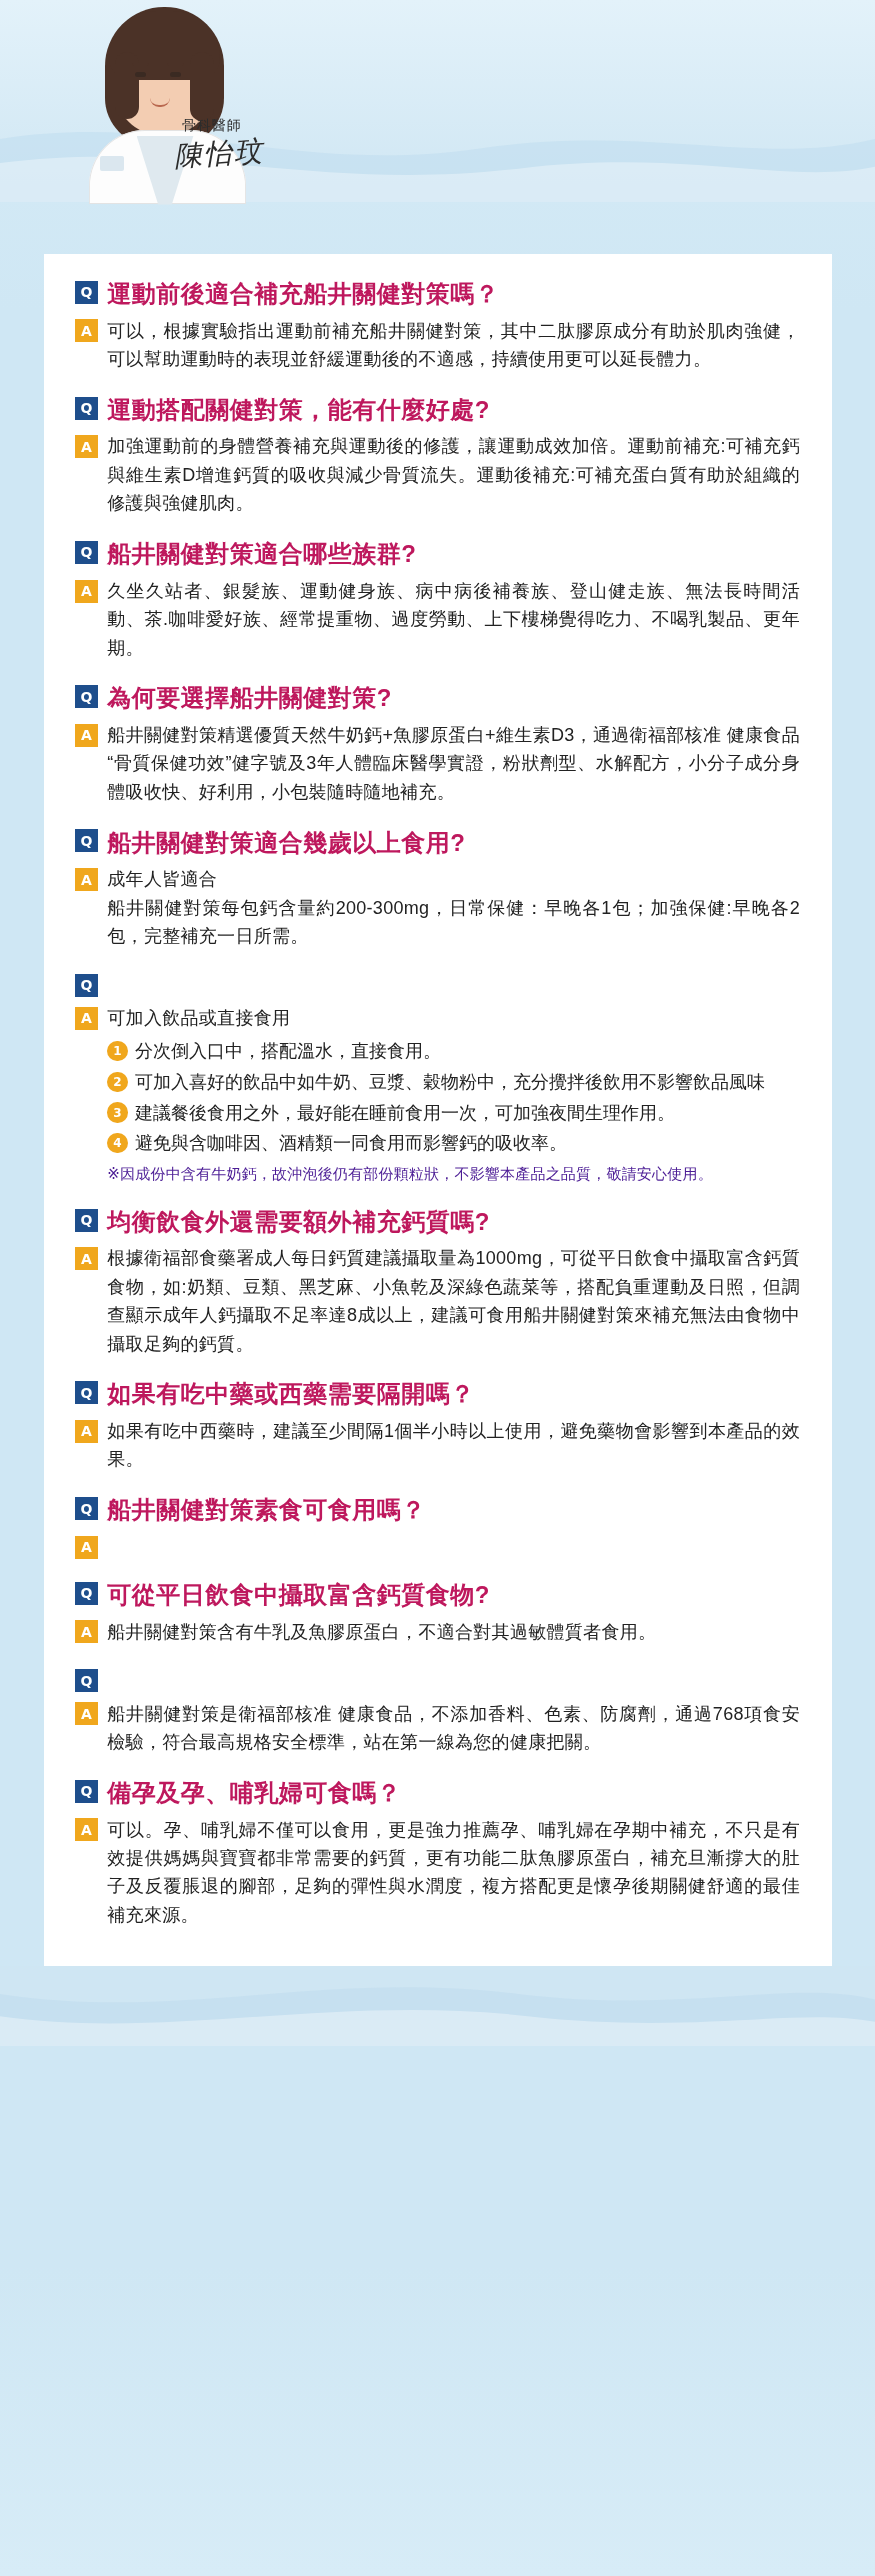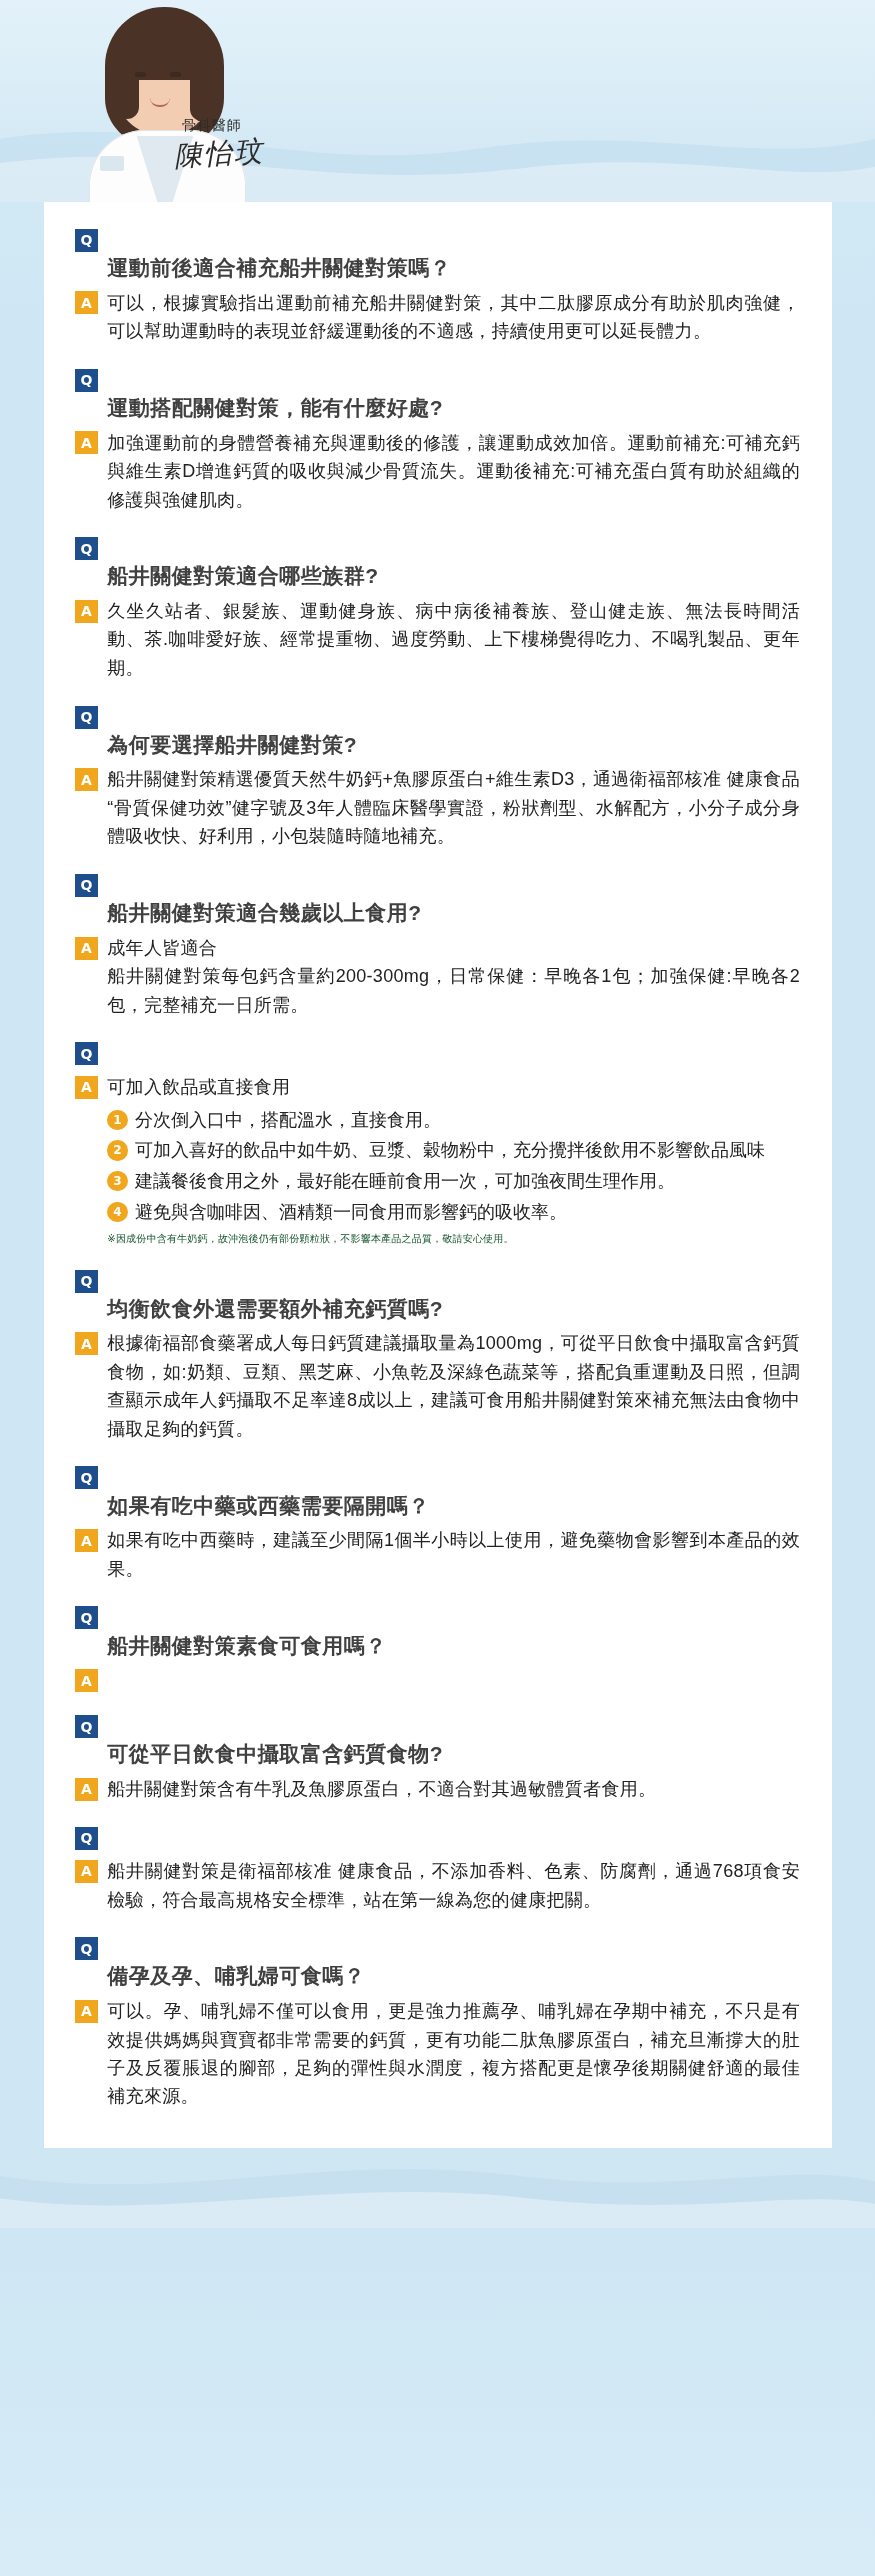--- a/index.html
+++ b/index.html
@@ -13,21 +13,21 @@
     position:relative;
     width:875px;
     min-height:2576px;
     background:linear-gradient(180deg,#d7ecf7 0%,#cfe7f4 12%,#cfe7f4 88%,#d7ecf7 100%);
     overflow:hidden;
     box-sizing:border-box;
   }
   
   .header{
     position:relative;
-    height:202px;
+    height:254px;
     width:875px;
   }
   .header-wave{
     position:absolute;
     left:0;top:0;
     width:875px;height:202px;
   }
   .doctor{
     position:absolute;
     left:57px;
@@ -134,26 +134,25 @@
     width:23px;height:23px;
     background:#1e4e8c;
     color:#ffffff;
     font-size:14px;
     font-weight:bold;
     display:flex;align-items:center;justify-content:center;
     font-family:"DejaVu Sans","Liberation Sans",sans-serif;
     margin-top:2.8px;
   }
   .q-text{
-    font-size:21px;
+    font-size:24px;
     font-weight:bold;
-    color:#404040;
+    color:#be185d;
     line-height:1.3;
     letter-spacing:0.5px;
-    margin-top:28px;
   }
   .a-row{
     display:flex;
     align-items:flex-start;
     gap:9.3px;
   }
   .a-mark{
     flex:0 0 auto;
     width:23px;height:23px;
     background:#f0a71d;
@@ -188,22 +187,22 @@
   .circ{
     flex:0 0 auto;
     width:20.4px;height:20.4px;border-radius:50%;
     background:#f0a71d;color:#fff;
     font-size:12px;font-weight:bold;
     display:flex;align-items:center;justify-content:center;
     margin-top:2.8px;
     font-family:"DejaVu Sans","Liberation Sans",sans-serif;
   }
   .note{
-    font-size:10px;
-    color:#14532d;
+    font-size:15px;
+    color:#4c1d95;
     line-height:1.5;
     margin-top:5.6px;
     letter-spacing:0.2px;
   }
   .bottom-wave{
     position:relative;
     width:875px;
     height:80px;
   }
 </style>

